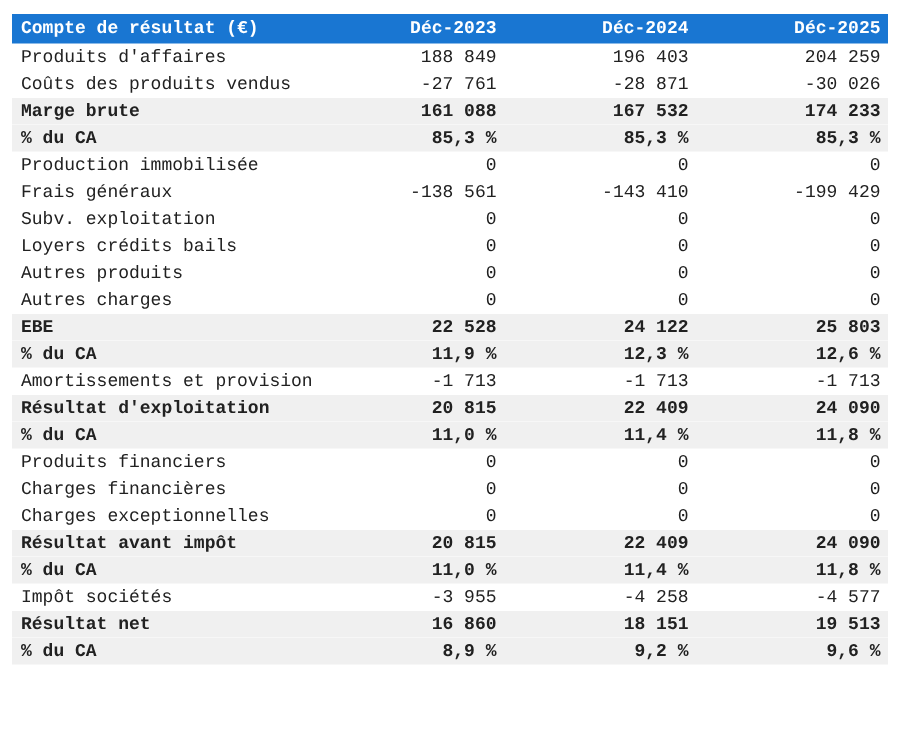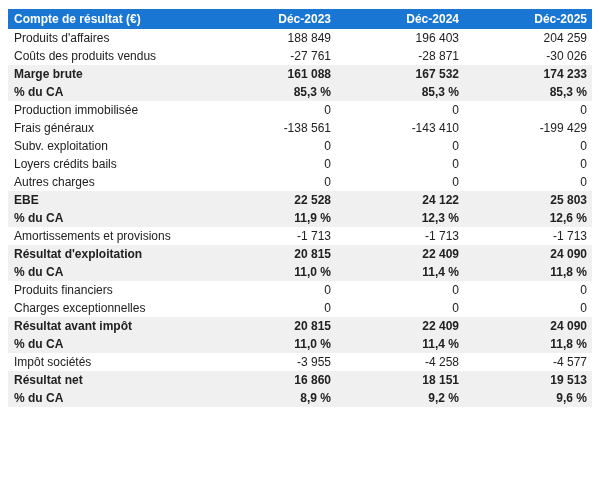--- a/index.html
+++ b/index.html
@@ -29,20 +29,21 @@
     left: 8px;
     top: 9px;
     width: 584px;
   }
   table.income-table {
     border-collapse: collapse;
     width: 100%;
     table-layout: fixed;
     font-size: 12px;
     color: var(--text-color);
+    font-family: Liberation Mono, monospace;
   }
   thead th {
     background: var(--header-bg);
     color: var(--header-text);
     font-weight: bold;
     height: 20px;
     padding: 0 5px;
     white-space: nowrap;
     overflow: hidden;
   }
@@ -137,20 +138,26 @@
             <td class="val">0</td>
             <td class="val">0</td>
           </tr>
           <tr>
             <td class="label">Loyers crédits bails</td>
             <td class="val">0</td>
             <td class="val">0</td>
             <td class="val">0</td>
           </tr>
           <tr>
+            <td class="label">Autres produits</td>
+            <td class="val">0</td>
+            <td class="val">0</td>
+            <td class="val">0</td>
+          </tr>
+          <tr>
             <td class="label">Autres charges</td>
             <td class="val">0</td>
             <td class="val">0</td>
             <td class="val">0</td>
           </tr>
           <tr class="emphasis">
             <td class="label">EBE</td>
             <td class="val">22 528</td>
             <td class="val">24 122</td>
             <td class="val">25 803</td>
@@ -174,20 +181,26 @@
             <td class="val">24 090</td>
           </tr>
           <tr class="emphasis">
             <td class="label">% du CA</td>
             <td class="val">11,0 %</td>
             <td class="val">11,4 %</td>
             <td class="val">11,8 %</td>
           </tr>
           <tr>
             <td class="label">Produits financiers</td>
+            <td class="val">0</td>
+            <td class="val">0</td>
+            <td class="val">0</td>
+          </tr>
+          <tr>
+            <td class="label">Charges financières</td>
             <td class="val">0</td>
             <td class="val">0</td>
             <td class="val">0</td>
           </tr>
           <tr>
             <td class="label">Charges exceptionnelles</td>
             <td class="val">0</td>
             <td class="val">0</td>
             <td class="val">0</td>
           </tr>

